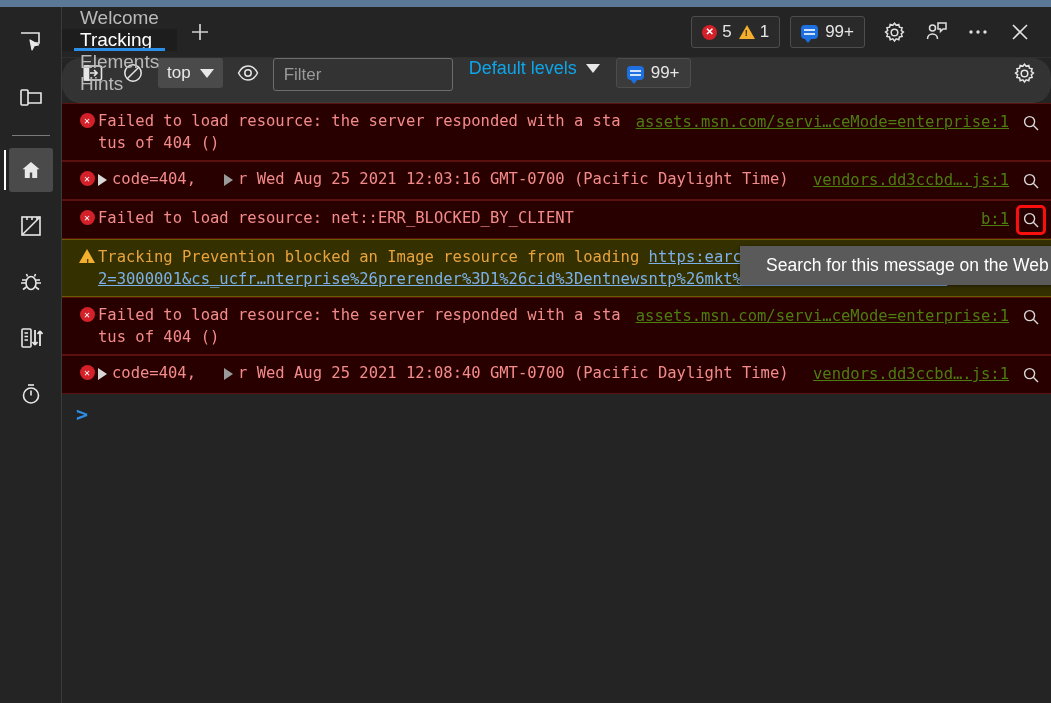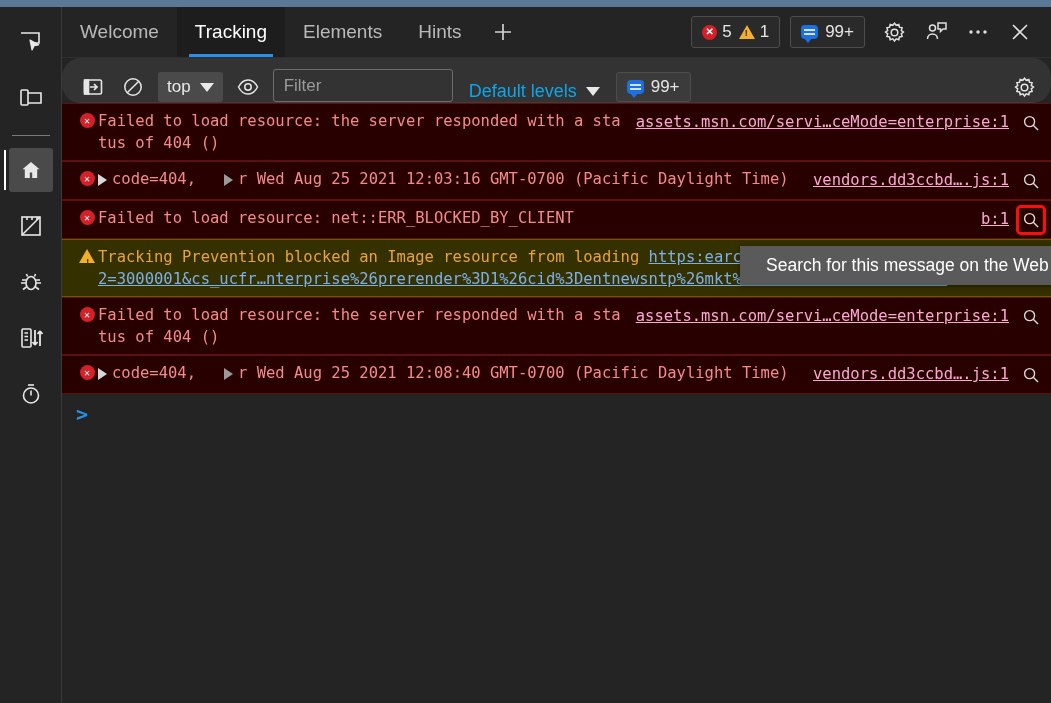--- a/index.html
+++ b/index.html
@@ -74,21 +74,21 @@
 
   
   .tabbar {
     height: 51px;
     display: flex;
     align-items: stretch;
     background: #242424;
     flex: 0 0 auto;
     border-bottom: 1px solid #2f2f2f;
   }
-  .tabs { display: flex; align-items: stretch; }
+  .tabs { display: flex; align-items: stretch; flex-direction: column; }
   .tab {
     display: flex; align-items: center;
     padding: 0 18px;
     font-size: 19px;
     color: #b9b9b9;
     position: relative;
     white-space: nowrap;
   }
   .tab.active {
     background: #1d1d1d;
@@ -168,21 +168,21 @@
     width: 38px; height: 38px;
     display: flex; align-items: center; justify-content: center;
     color: #e0e0e0;
     border-radius: 3px;
   }
 
   
   .filterbar {
     height: 45px;
     display: flex;
-    align-items: flex-end;
+    align-items: flex-start;
     background: #333333;
     padding: 0 12px 0 16px;
     gap: 10px;
     flex: 0 0 auto;
     border-bottom: 1px solid #3d3d3d;
     border-radius: 19px;
   }
   .fb-icon {
     width: 30px; height: 30px;
     display: flex; align-items: center; justify-content: center;
@@ -276,21 +276,21 @@
     word-break: break-all;
   }
   .msg-right {
     flex: 0 0 auto;
     display: flex;
     align-items: flex-start;
     gap: 10px;
     padding-top: 1px;
   }
   .src-link {
-    color: #f9a8d4;
+    color: #4d7c0f;
     text-decoration: underline;
     font-family: "DejaVu Sans Mono", monospace;
     font-size: 15.5px;
     white-space: nowrap;
   }
   .search-web-btn {
     width: 24px; height: 24px;
     display: flex; align-items: center; justify-content: center;
     color: #d8d8d8;
     border-radius: 2px;

